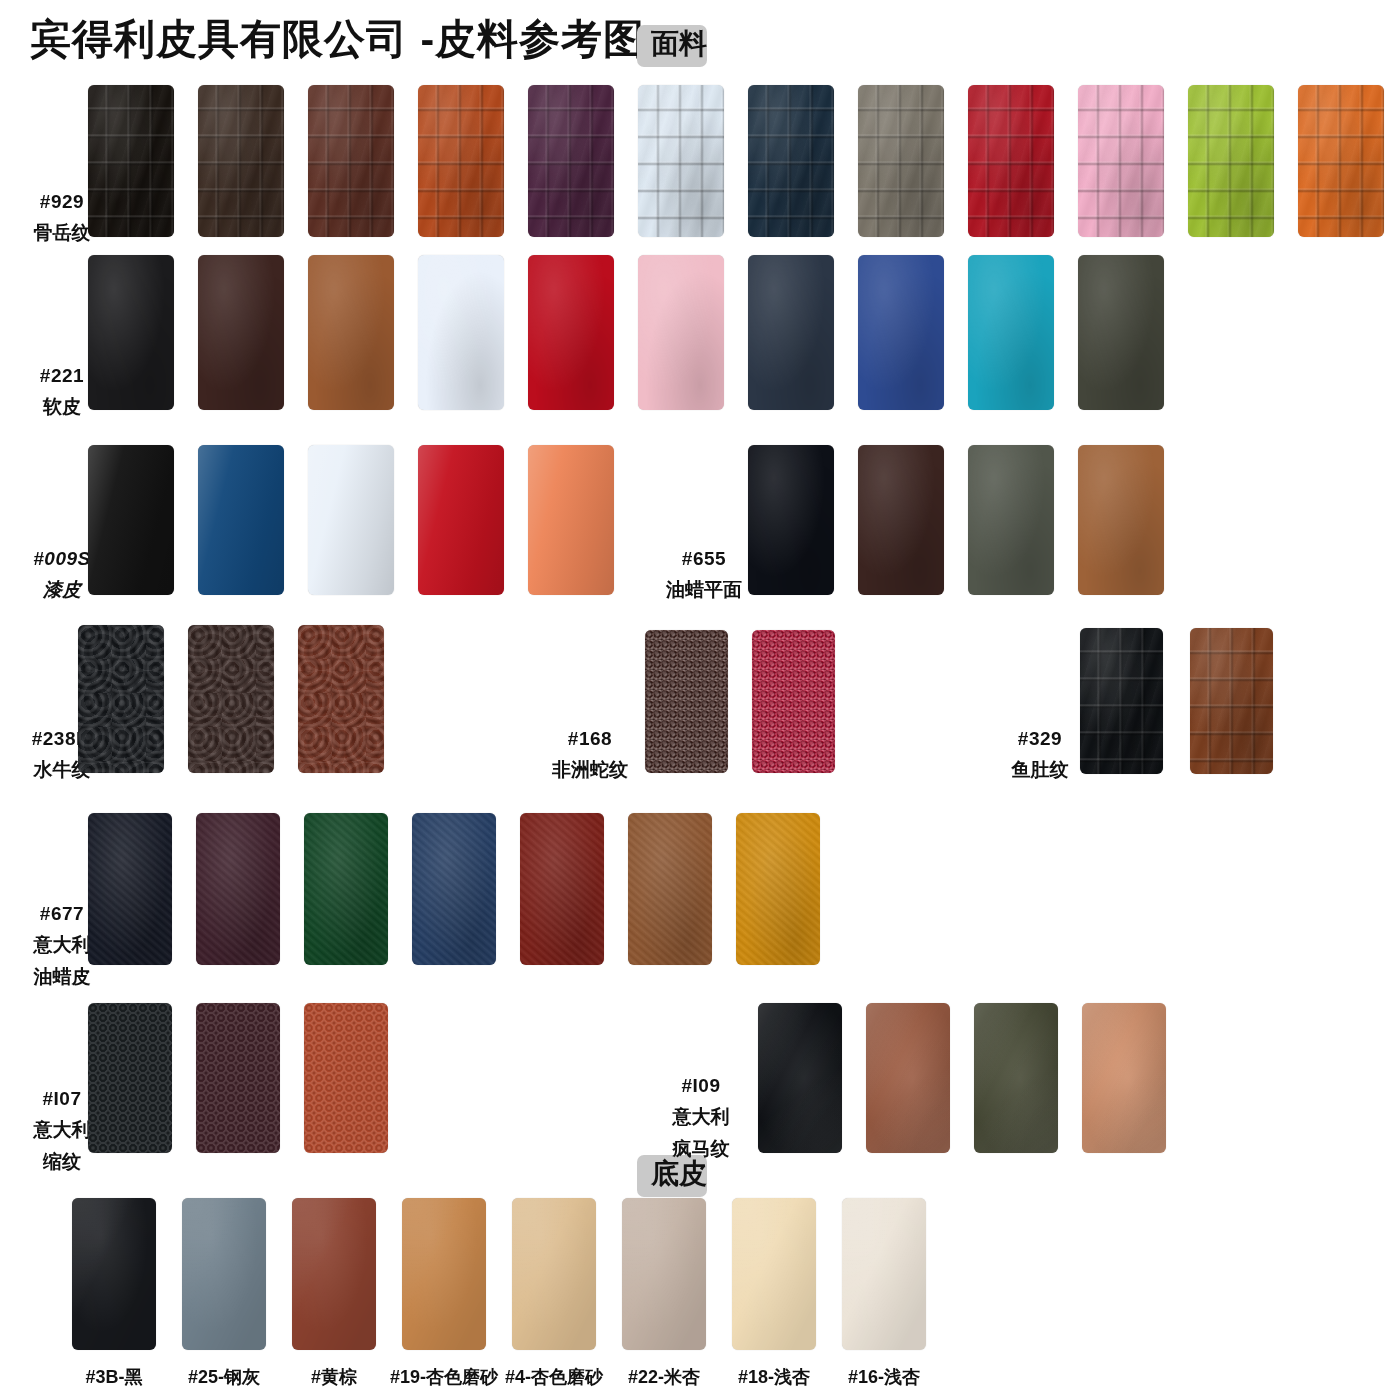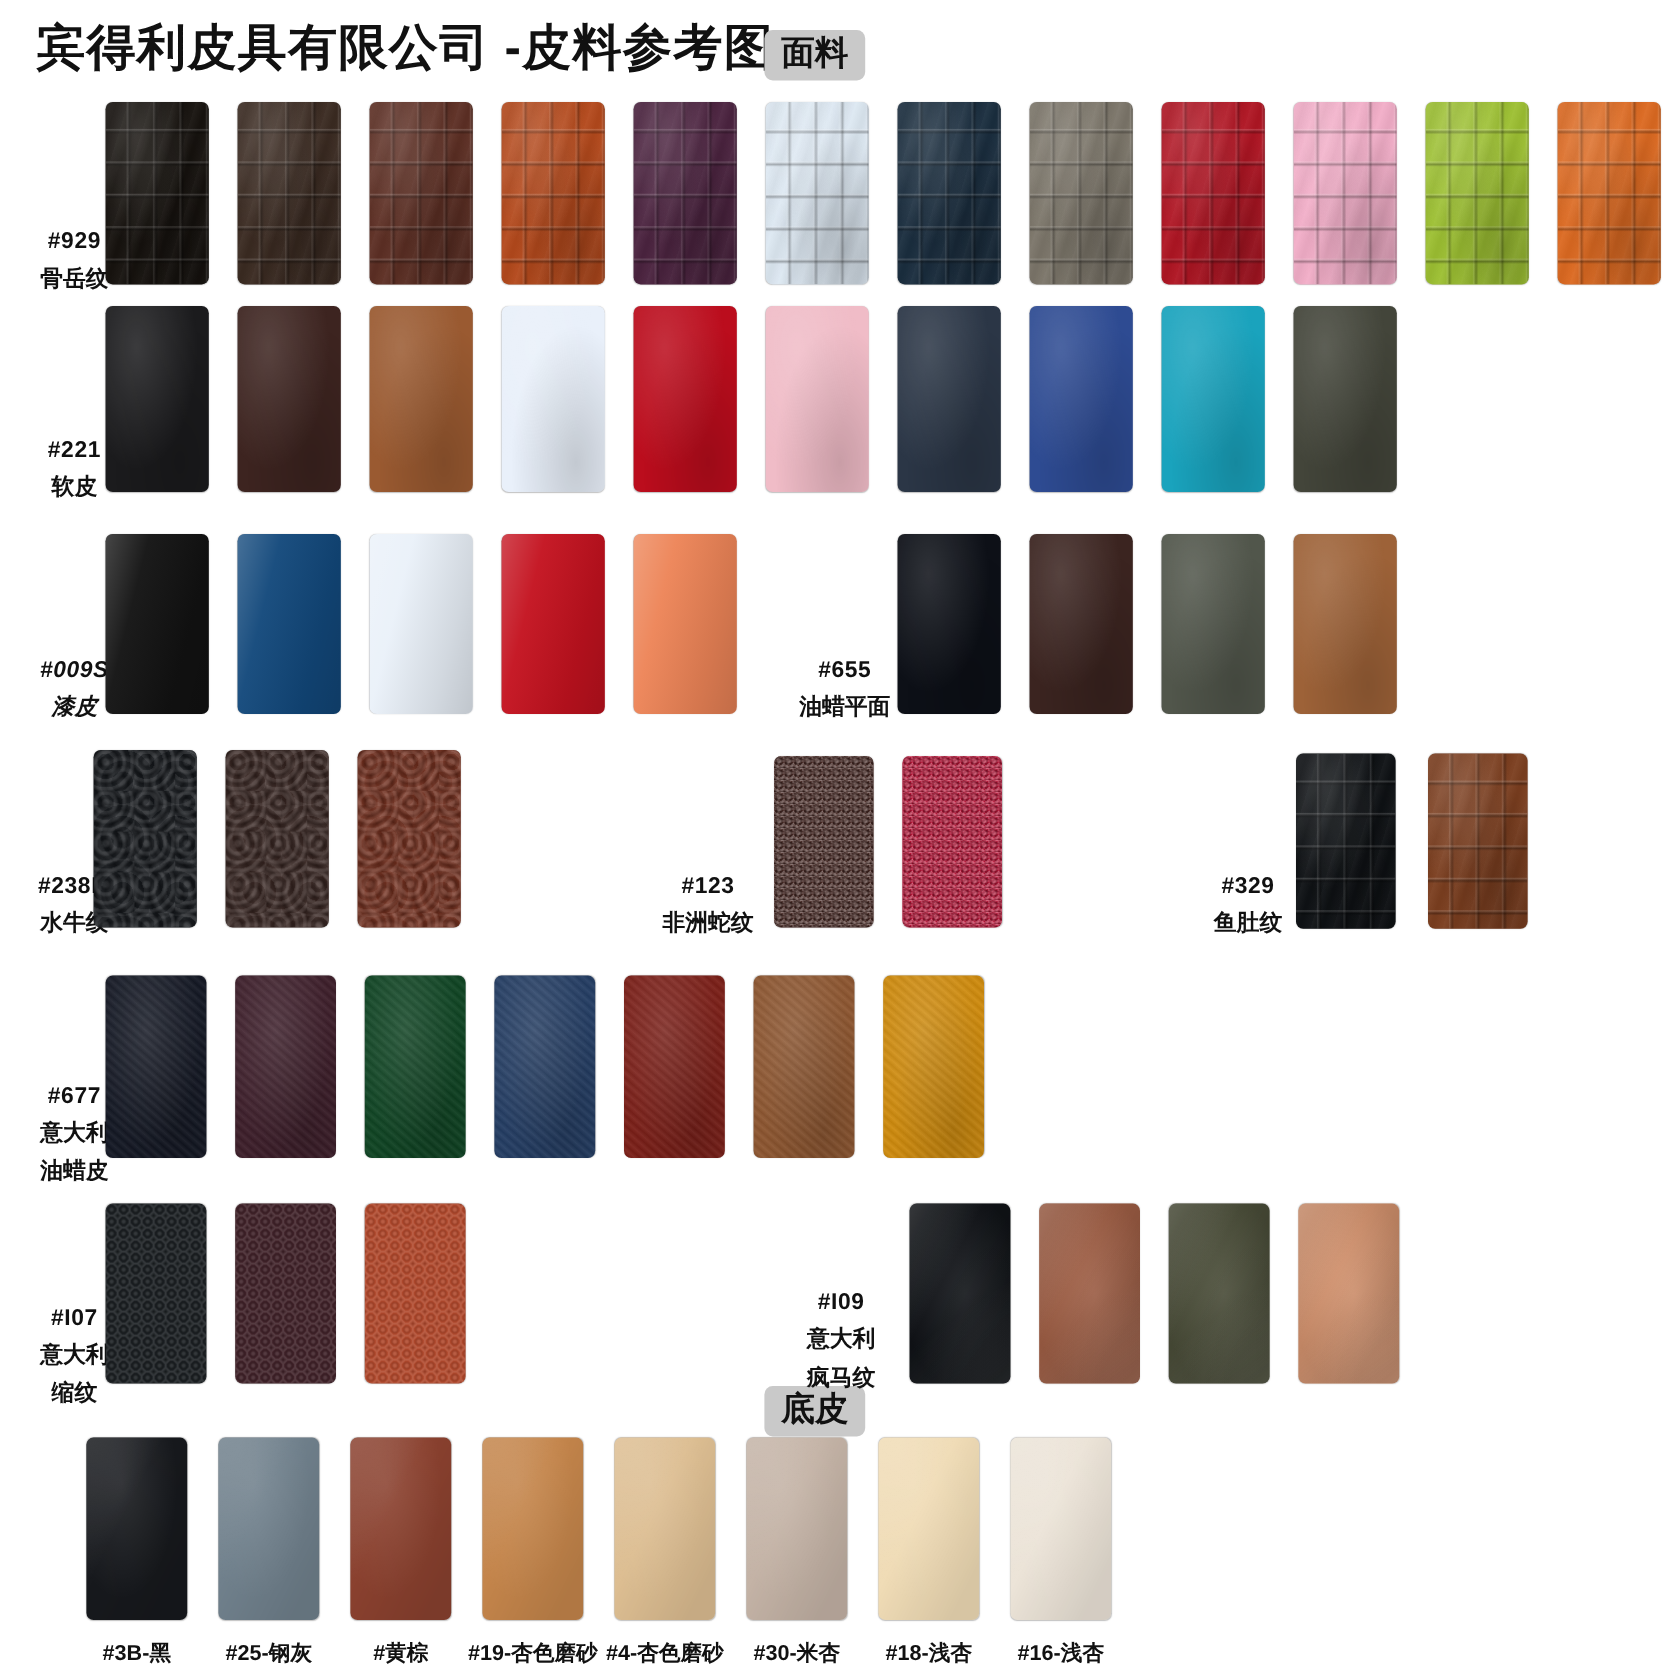--- a/index.html
+++ b/index.html
@@ -18,21 +18,21 @@
   .title{
     position:absolute;left:30px;top:12px;
     font-size:41px;font-weight:bold;letter-spacing:1px;
     white-space:nowrap;
   }
   .section-badge{
     position:absolute;
     background:#c9c9c9;
     border-radius:7px;
     font-size:28px;font-weight:bold;
-    padding:4px 14px 7px 14px;
+    padding:4px 0 7px 14px;
     line-height:1.1;
     text-align:center;
     white-space:nowrap;
   }
   #badge-mianliao{left:637px;top:25px;}
   #badge-dipi{left:637px;top:1155px;}
 
   
   .row-label{
     position:absolute;
@@ -280,21 +280,21 @@
       <div class="swatch pebble" style="left: 78px; top: 625px; width: 86px; height: 148px; background: rgb(21, 24, 28);">
         <div class="tex"></div>
       </div>
       <div class="swatch pebble" style="left: 188px; top: 625px; width: 86px; height: 148px; background: rgb(56, 38, 34);">
         <div class="tex"></div>
       </div>
       <div class="swatch pebble" style="left: 298px; top: 625px; width: 86px; height: 148px; background: rgb(116, 48, 31);">
         <div class="tex"></div>
       </div>
       <div class="row-label" style="left: 528px; top: 675px; width: 124px;">
-        <span class="code">#123</span>
+        <span class="code">#168</span>
         <span class="nm">非洲蛇纹</span>
       </div>
       <div class="swatch snake" style="left: 645px; top: 630px; width: 83px; height: 143px; background: rgb(74, 43, 38);">
         <div class="tex"></div>
       </div>
       <div class="swatch snake" style="left: 752px; top: 630px; width: 83px; height: 143px; background: rgb(189, 21, 57);">
         <div class="tex"></div>
       </div>
       <div class="row-label" style="left: 985px; top: 675px; width: 110px;">
         <span class="code">#329</span>
@@ -381,21 +381,21 @@
         <div class="tex"></div>
       </div>
       <div class="bottom-caption" style="left: 374px; top: 1365px; width: 140px;">#19-杏色磨砂</div>
       <div class="swatch vegtan" style="left: 512px; top: 1198px; width: 84px; height: 152px; background: rgb(221, 190, 146);">
         <div class="tex"></div>
       </div>
       <div class="bottom-caption" style="left: 484px; top: 1365px; width: 140px;">#4-杏色磨砂</div>
       <div class="swatch vegtan" style="left: 622px; top: 1198px; width: 84px; height: 152px; background: rgb(196, 179, 166);">
         <div class="tex"></div>
       </div>
-      <div class="bottom-caption" style="left: 594px; top: 1365px; width: 140px;">#30-米杏</div>
+      <div class="bottom-caption" style="left: 594px; top: 1365px; width: 140px;">#22-米杏</div>
       <div class="swatch vegtan" style="left: 732px; top: 1198px; width: 84px; height: 152px; background: rgb(240, 220, 182);">
         <div class="tex"></div>
       </div>
       <div class="bottom-caption" style="left: 704px; top: 1365px; width: 140px;">#18-浅杏</div>
       <div class="swatch vegtan" style="left: 842px; top: 1198px; width: 84px; height: 152px; background: rgb(236, 228, 216);">
         <div class="tex"></div>
       </div>
       <div class="bottom-caption" style="left: 814px; top: 1365px; width: 140px;">#16-浅杏</div>
     </div>
 

